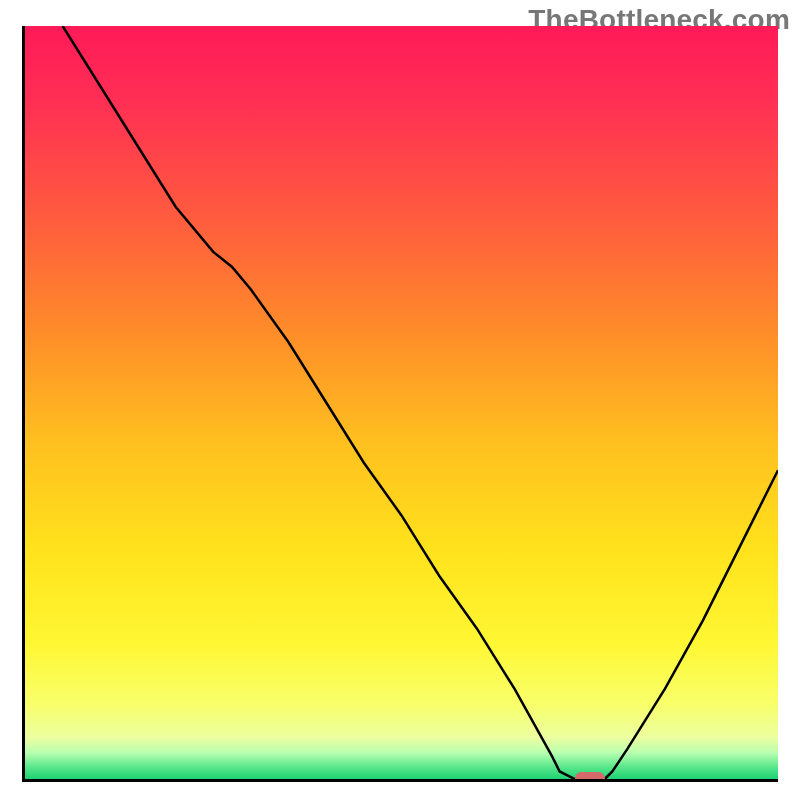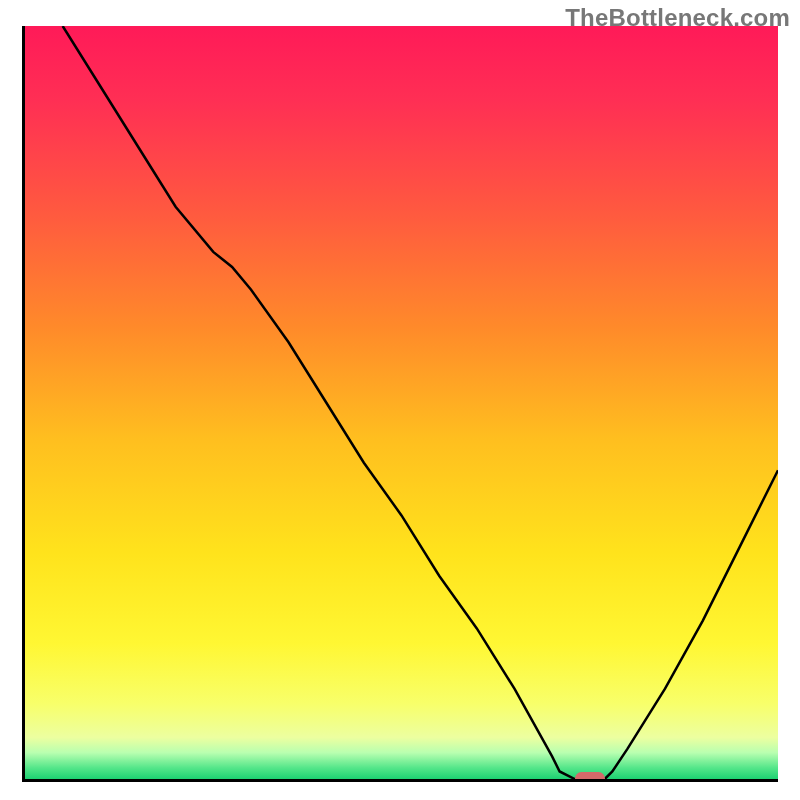--- a/index.html
+++ b/index.html
@@ -12,21 +12,21 @@
   }
   .canvas {
     position: relative;
     width: 800px;
     height: 800px;
   }
   .watermark {
     position: absolute;
     top: 4px;
     right: 10px;
-    font-size: 24px;
+    font-size: 28px;
     font-weight: bold;
     color: #777;
     letter-spacing: 0.2px;
   }
   .plot-area {
     position: absolute;
     left: 22px;
     top: 26px;
     width: 756px;
     height: 756px;

